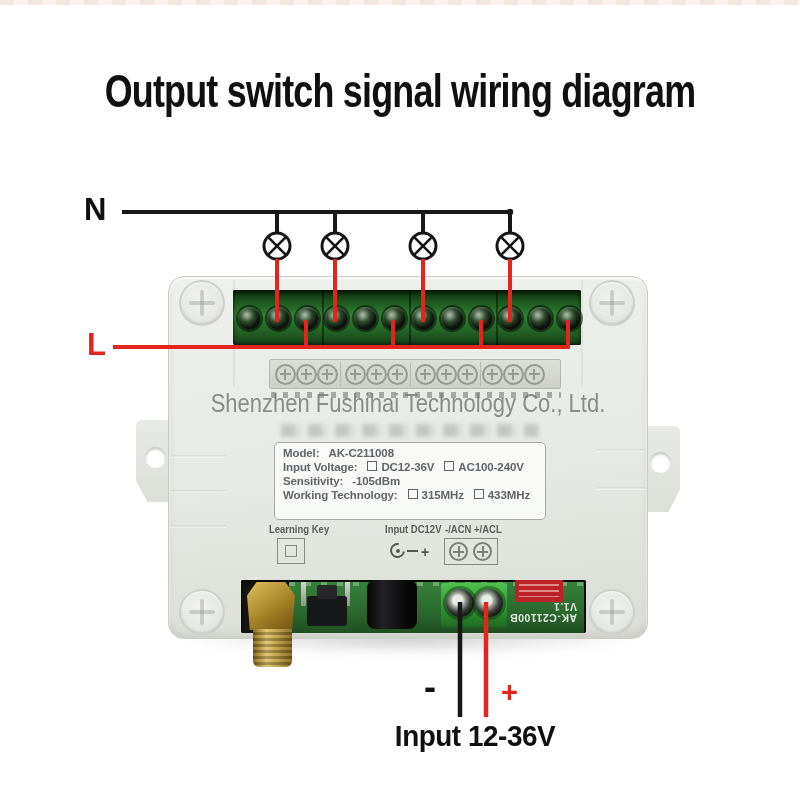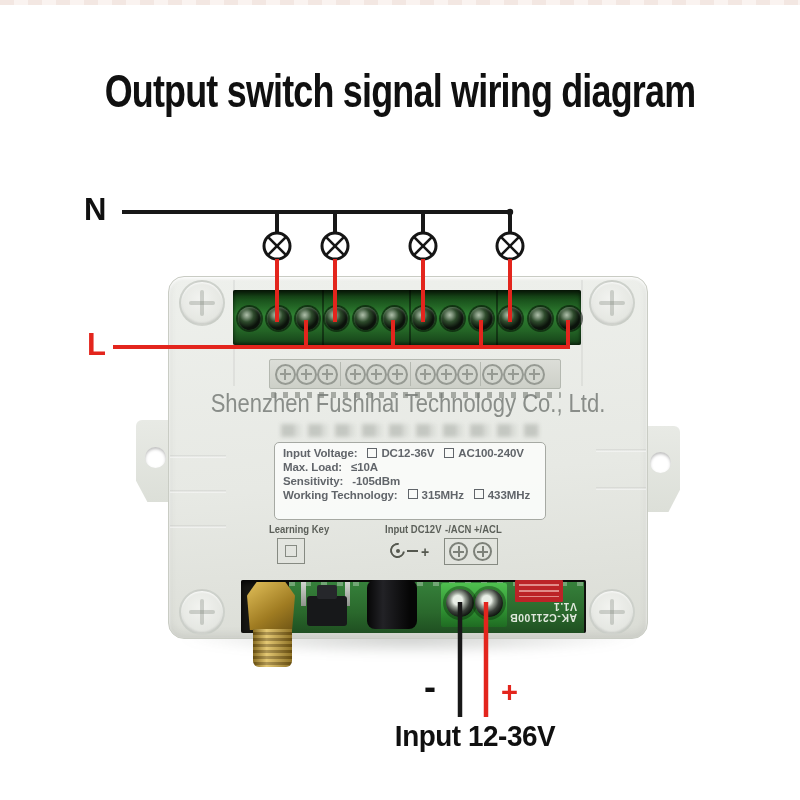--- a/index.html
+++ b/index.html
@@ -224,22 +224,22 @@
         <div class="screw" style="left: 211.5px; top: 3.5px;"></div>
         <div class="screw" style="left: 232.5px; top: 3.5px;"></div>
         <div class="screw" style="left: 253.5px; top: 3.5px;"></div>
       </div>
     <div class="microtext"></div>
 
     <div class="watermark">Shenzhen Fushihai Technology Co., Ltd.</div>
     <div class="blurline"></div>
 
     <div class="speclabel" id="speclabel">
+        <div class="lrow"><span>Model:</span><span class="val">AK-C211008</span></div>
         <div class="lrow"><span>Input Voltage:</span><span class="cb"></span><span>DC12-36V</span><span class="cb"></span><span>AC100-240V</span></div>
-        <div class="lrow"><span>Max. Load:</span><span class="val">≤10A</span></div>
         <div class="lrow"><span>Sensitivity:</span><span class="val">-105dBm</span></div>
         <div class="lrow"><span>Working Technology:</span><span class="cb"></span><span>315MHz</span><span class="cb"></span><span>433MHz</span></div>
       </div>
 
     <div class="minitxt" style="left:100px;top:247px;">Learning Key</div>
     <div class="lkbox">
       <div class="inner"></div>
     </div>
 
     <div class="minitxt" style="left:216px;top:247px;">Input DC12V</div>

